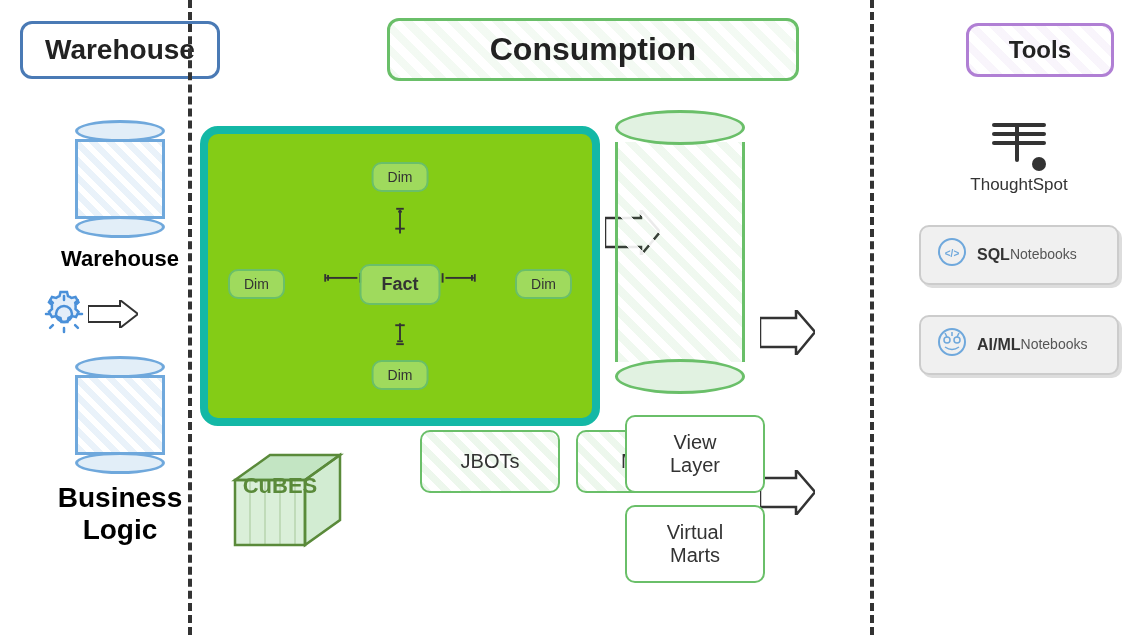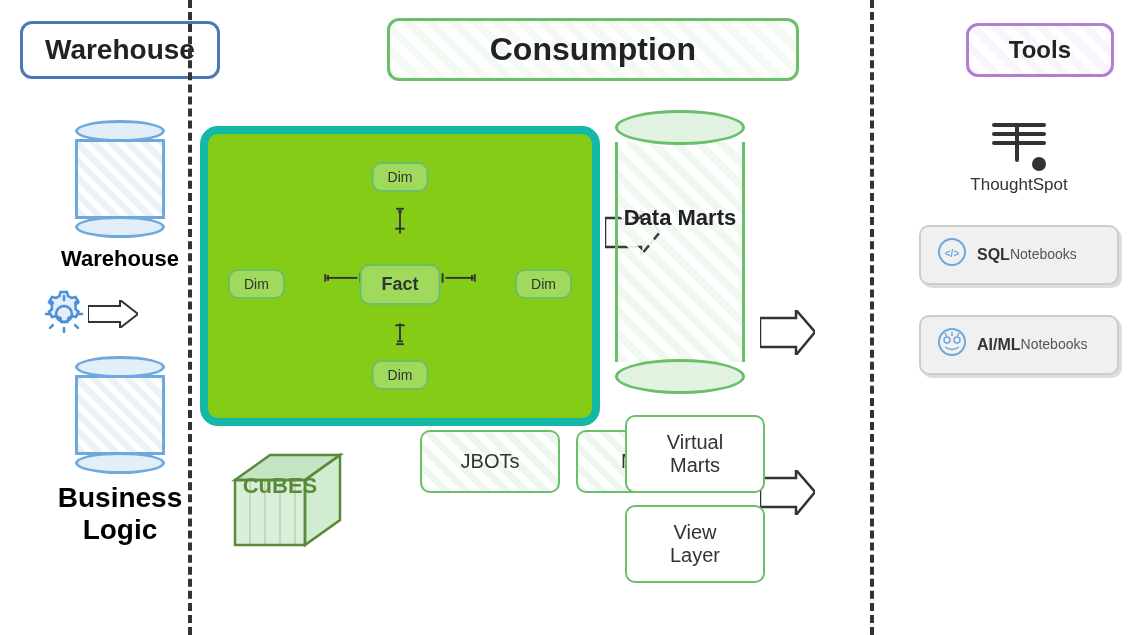--- a/index.html
+++ b/index.html
@@ -506,21 +506,20 @@
     </svg>
 
     <svg style="position:absolute; left:760px; top:360px;" width="55" height="45" viewBox="0 0 55 45">
       <polygon points="0,8 36,8 36,0 55,22 36,45 36,37 0,37" fill="white" stroke="#333" stroke-width="2.5"></polygon>
     </svg>
 
     <div class="big-cylinder">
       <div class="big-cyl-top"></div>
       <div class="big-cyl-body"></div>
       <div class="big-cyl-bottom"></div>
-      <div class="big-cyl-label">Data Marts</div>
     </div>
 
     <div class="cubes-box">
       <svg width="130" height="130" viewBox="0 0 130 130">
 
         <polygon points="20,45 90,45 90,110 20,110" fill="rgba(106,191,105,0.25)" stroke="#5a8a3a" stroke-width="2.5"></polygon>
 
         <polygon points="20,45 55,20 125,20 90,45" fill="rgba(106,191,105,0.4)" stroke="#5a8a3a" stroke-width="2.5"></polygon>
 
         <polygon points="90,45 125,20 125,85 90,110" fill="rgba(106,191,105,0.3)" stroke="#5a8a3a" stroke-width="2.5"></polygon>
@@ -532,22 +531,22 @@
       </svg>
       <div class="cube-label">CuBES</div>
     </div>
 
     <div class="jbot-obt-col">
       <div class="jbot-box">JBOTs</div>
       <div class="obt-box">Marts</div>
     </div>
 
     <div class="virtual-col">
+      <div class="virtual-box">View<br>Layer</div>
       <div class="virtual-box">Virtual<br>Marts</div>
-      <div class="virtual-box">View<br>Layer</div>
     </div>
 
     <div class="tools-col" style="top: 10px; right: 15px;">
 
       <div class="thoughtspot-item">
         <svg width="60" height="55" viewBox="0 0 60 55">
 
           <line x1="5" y1="5" x2="55" y2="5" stroke="#333" stroke-width="4" stroke-linecap="round"></line>
           <line x1="5" y1="14" x2="55" y2="14" stroke="#333" stroke-width="4" stroke-linecap="round"></line>
           <line x1="5" y1="23" x2="55" y2="23" stroke="#333" stroke-width="4" stroke-linecap="round"></line>

